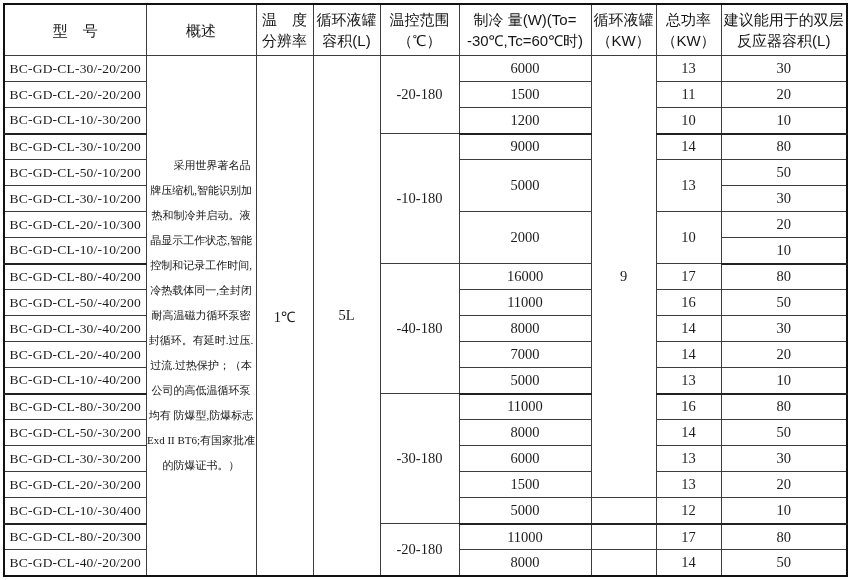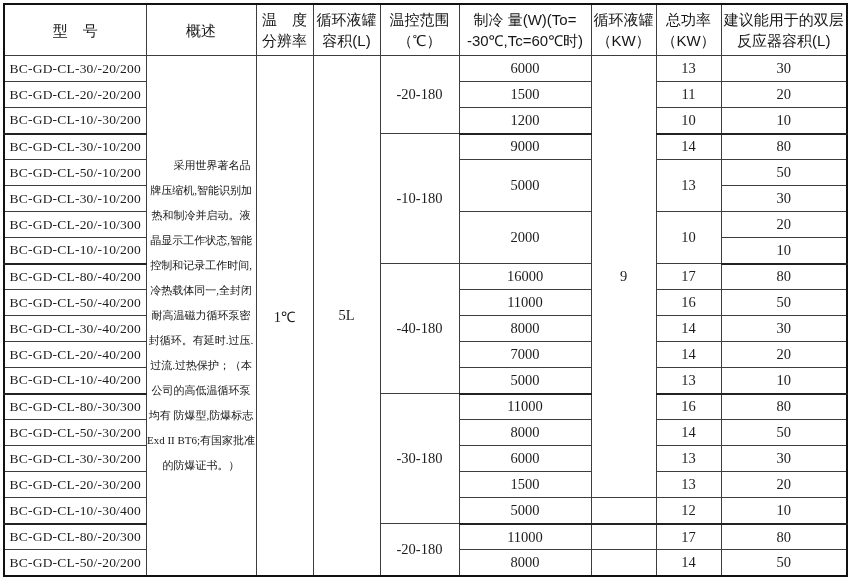--- a/index.html
+++ b/index.html
@@ -198,21 +198,21 @@
     <td class="num">14</td>
     <td class="num">20</td>
   </tr>
   <tr class="r gb">
     <td class="model">BC-GD-CL-10/-40/200</td>
     <td class="num">5000</td>
     <td class="num">13</td>
     <td class="num">10</td>
   </tr>
   <tr class="r">
-    <td class="model">BC-GD-CL-80/-30/300</td>
+    <td class="model">BC-GD-CL-80/-30/200</td>
     <td class="range" rowspan="5">-30-180</td>
     <td class="num">11000</td>
     <td class="num">16</td>
     <td class="num">80</td>
   </tr>
   <tr class="r">
     <td class="model">BC-GD-CL-50/-30/200</td>
     <td class="num">8000</td>
     <td class="num">14</td>
     <td class="num">50</td>
@@ -238,21 +238,21 @@
   </tr>
   <tr class="r">
     <td class="model">BC-GD-CL-80/-20/300</td>
     <td class="range" rowspan="2">-20-180</td>
     <td class="num">11000</td>
     <td class="num"></td>
     <td class="num">17</td>
     <td class="num">80</td>
   </tr>
   <tr class="r">
-    <td class="model">BC-GD-CL-50/-20/200</td>
+    <td class="model">BC-GD-CL-40/-20/200</td>
     <td class="num">8000</td>
     <td class="num"></td>
     <td class="num">14</td>
     <td class="num">50</td>
   </tr>
 </tbody>
     </table>
 </div>
 
 </body></html>

